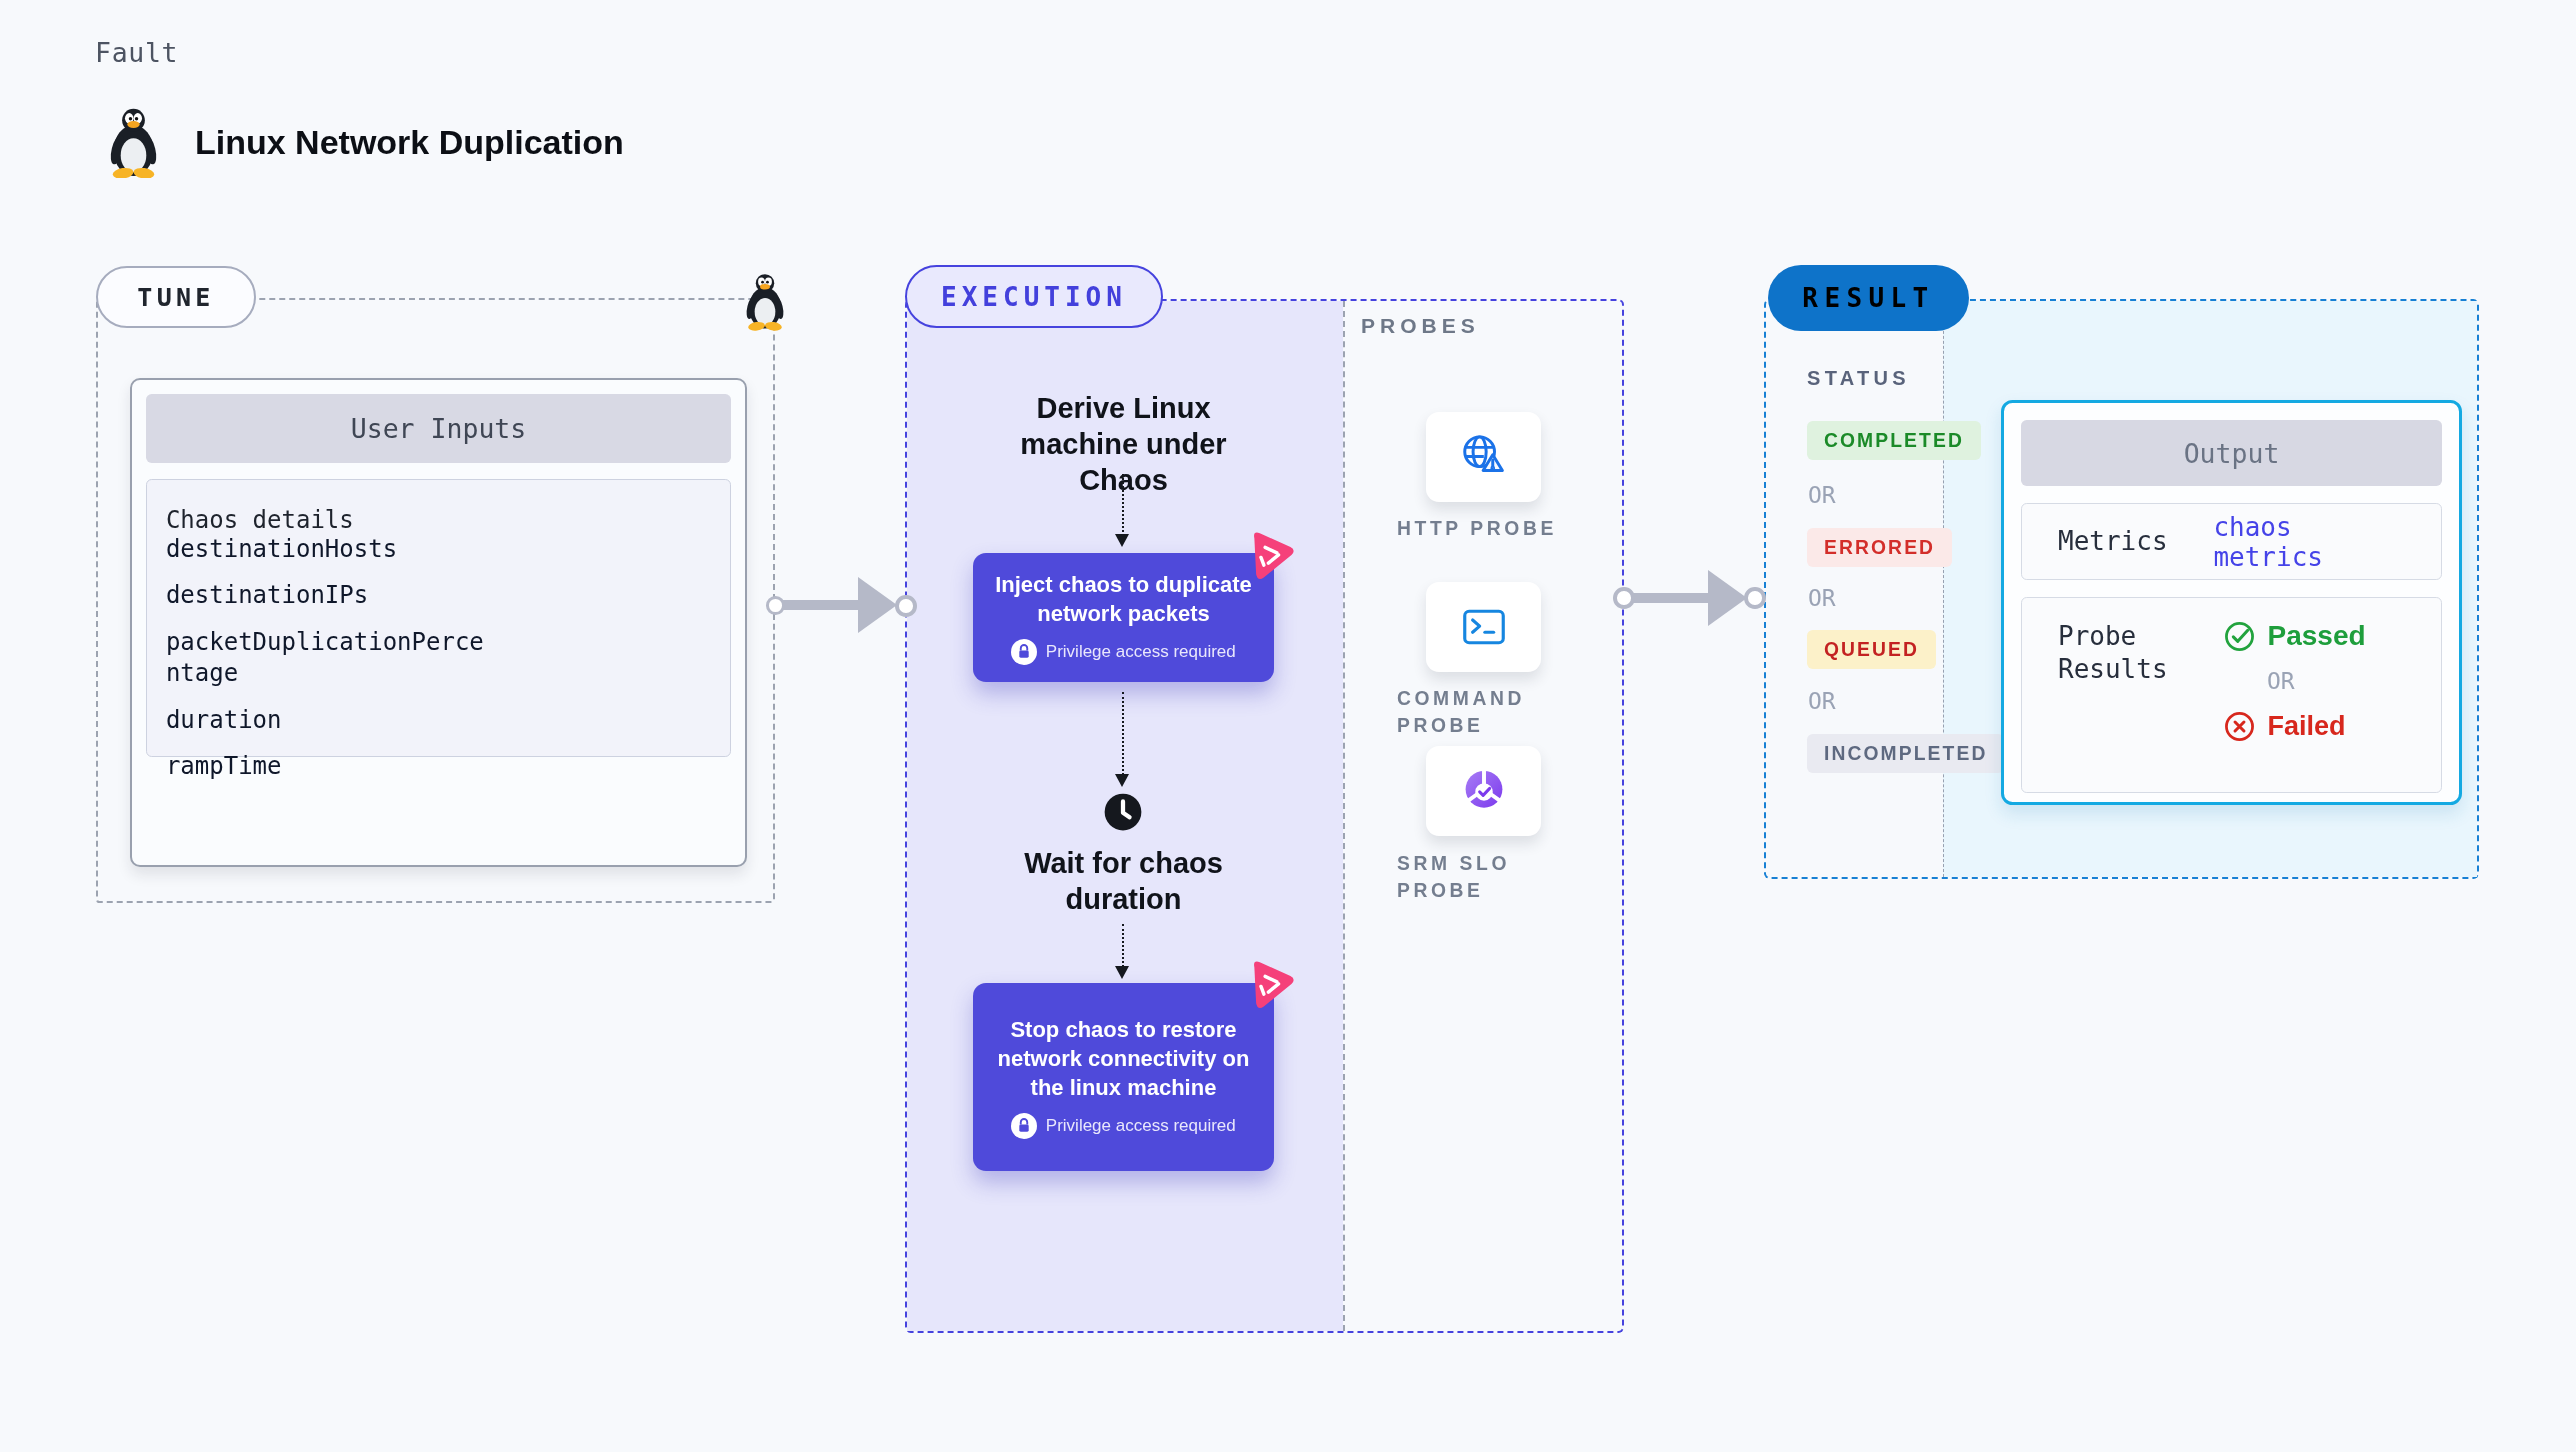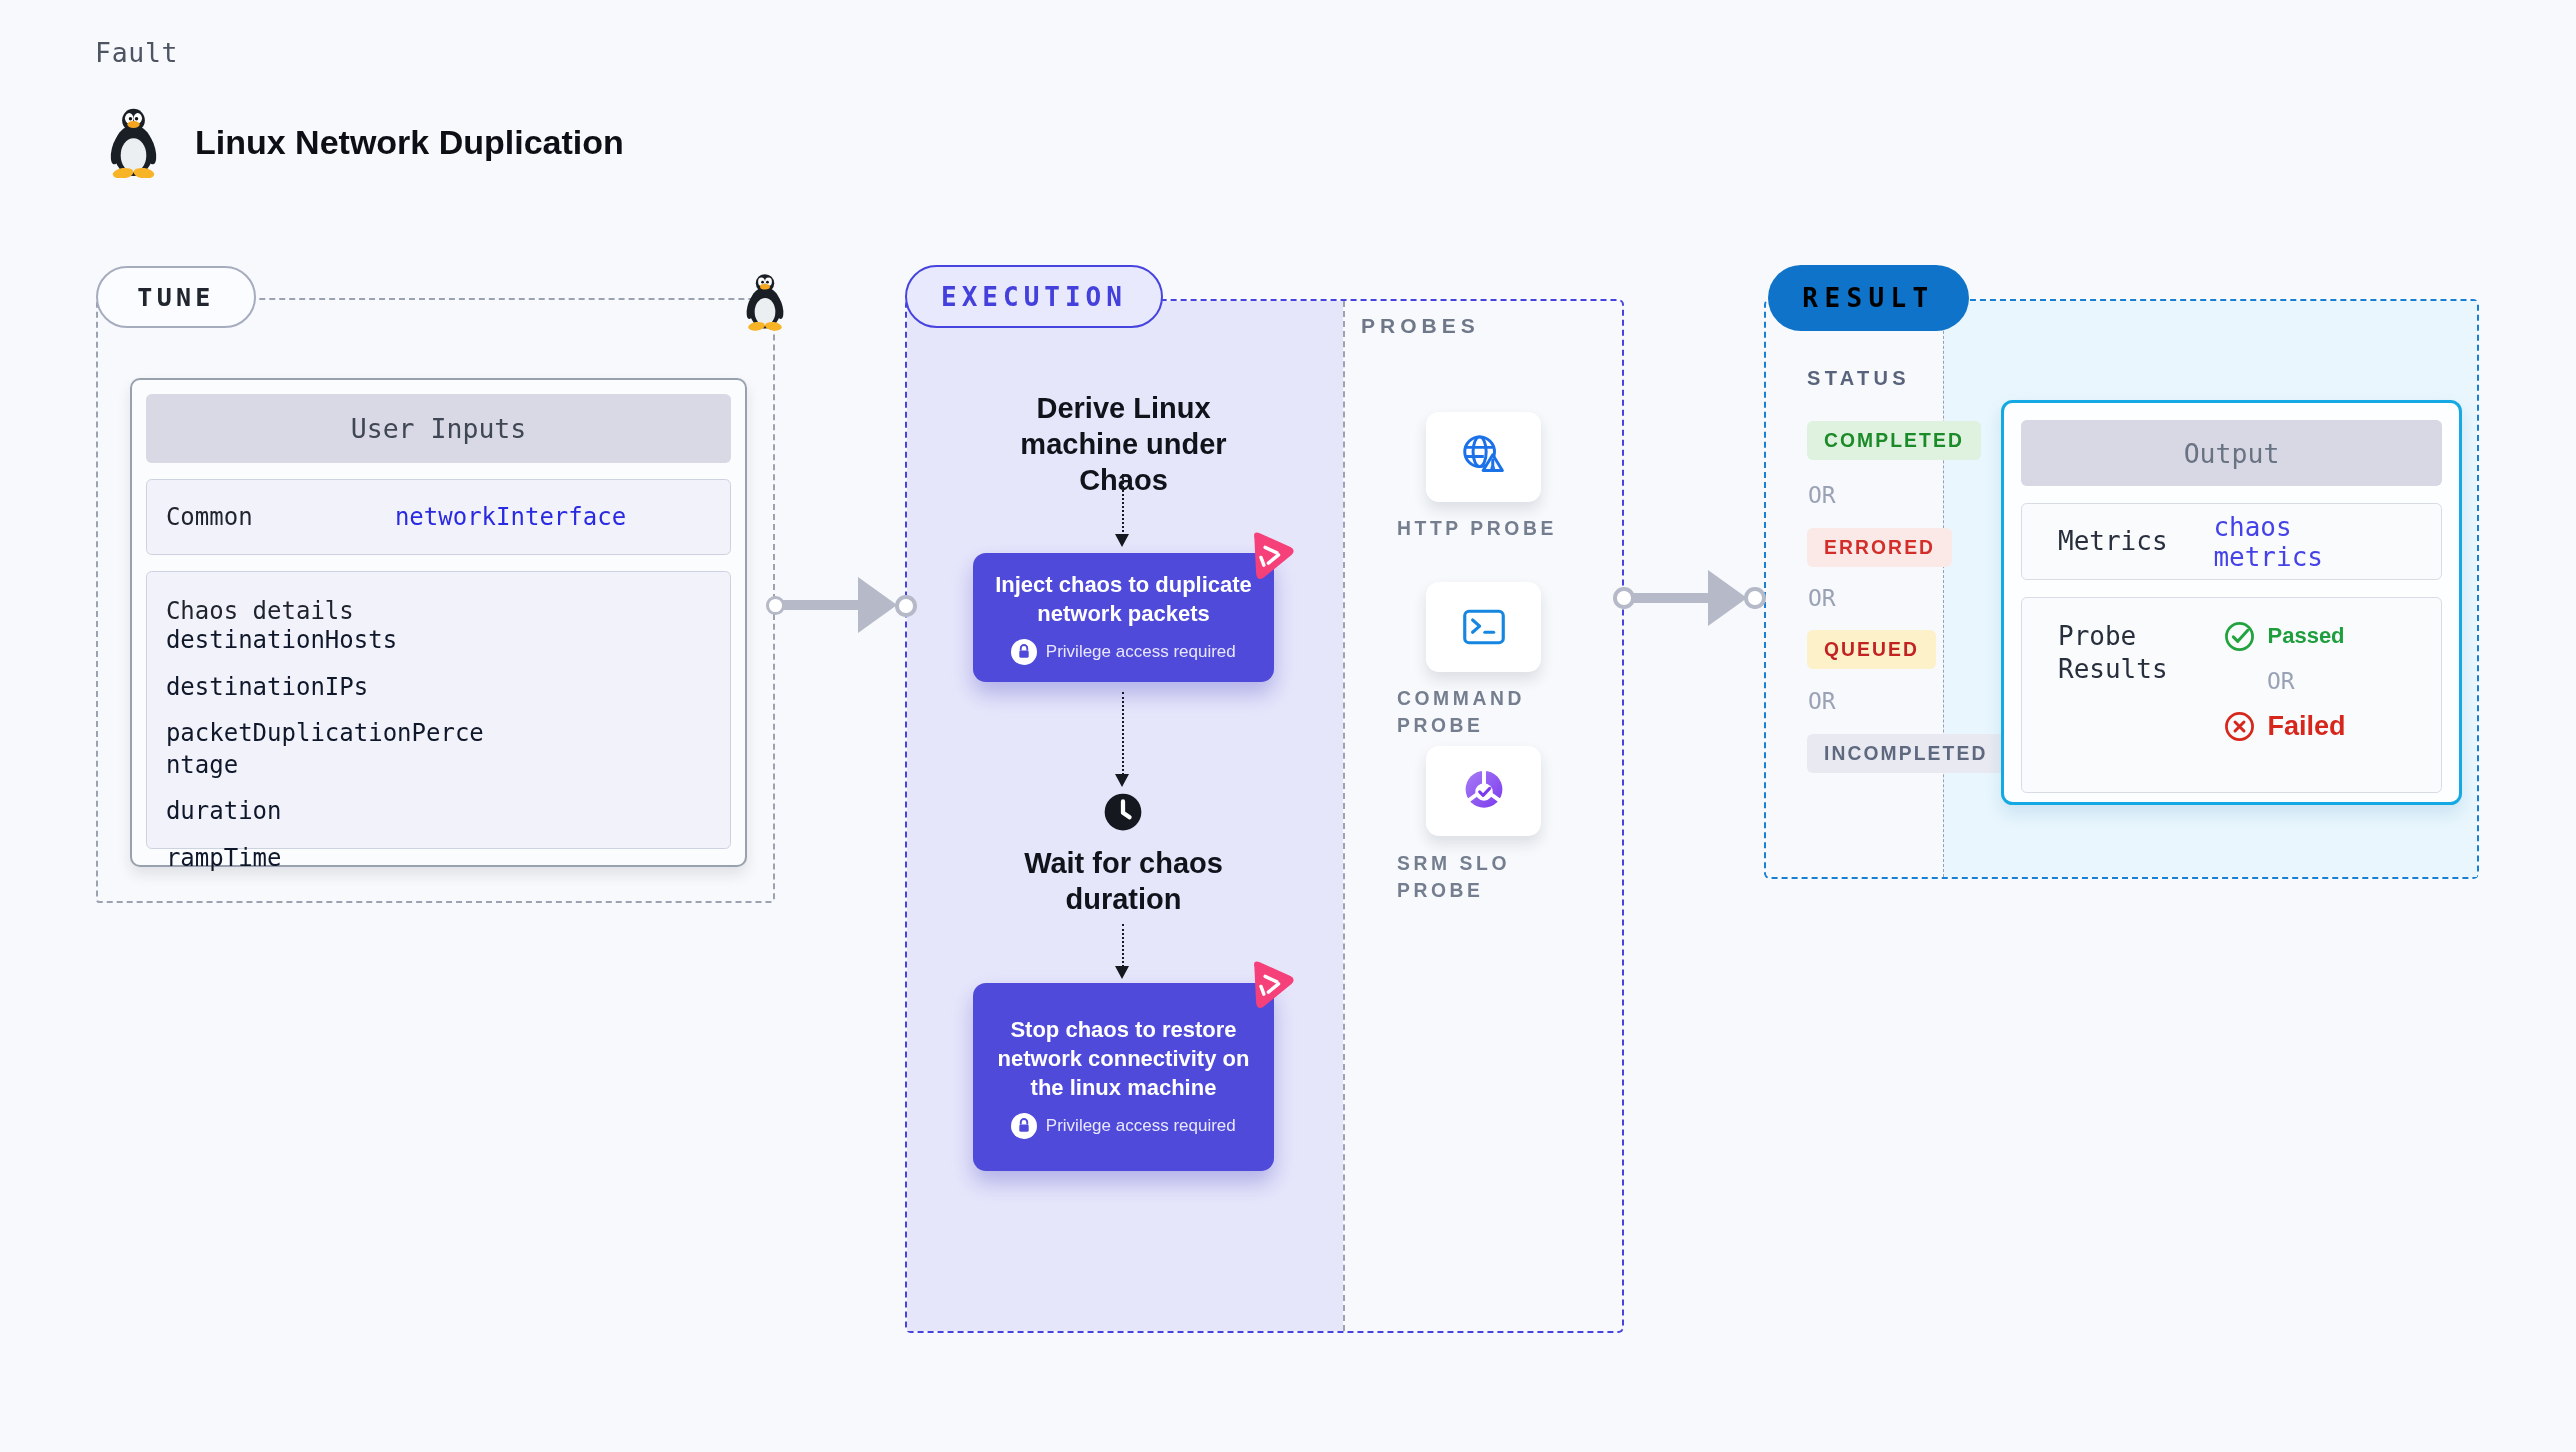--- a/index.html
+++ b/index.html
@@ -102,21 +102,21 @@
                  justify-content:center; font-family:"DejaVu Sans Mono",monospace; font-size:26.5px; color:#6A7384; }
   .output-row { margin-top:17px; border:1.4px solid #D6DBE5; border-radius:5.7px; background:#FAFBFD;
                 display:flex; padding:0 36px; }
   .row-metrics { height:77px; align-items:center; }
   .row-probe { height:196px; align-items:flex-start; padding-top:21.5px; }
   .out-label { width:165px; font-family:"DejaVu Sans Mono",monospace; font-size:26px; color:#272E3C; line-height:33px; }
   .out-value { font-family:"DejaVu Sans Mono",monospace; font-size:26px; color:#4543E8; }
   .verdicts { display:flex; flex-direction:column; gap:15.8px; }
   .verdict-line { display:flex; align-items:center; gap:11.5px; }
   .verdict-line svg { width:33px; height:33px; }
-  .passed-text { font-size:22px; font-weight:700; color:#1E9E3C; }
+  .passed-text { font-size:28px; font-weight:700; color:#1E9E3C; }
   .failed-text { font-size:27px; font-weight:700; color:#D7271D; }
   .verdict-or { margin-left:44px; font-family:"DejaVu Sans Mono",monospace; font-size:23px; color:#9AA3B5; }
 </style>
 </head>
 <body>
 
 <div class="stage">
 
   <div class="kicker">Fault</div>
   <svg class="tux-large" viewBox="0 0 60 76">
@@ -147,24 +147,20 @@
     <ellipse cx="34.5" cy="13" rx="4.5" ry="5.5" fill="#FFFFFF"></ellipse>
     <circle cx="26.8" cy="13.5" r="1.8" fill="#111111"></circle>
     <circle cx="33.2" cy="13.5" r="1.8" fill="#111111"></circle>
     <ellipse cx="30" cy="19.5" rx="6.5" ry="3.6" fill="#F6A51F"></ellipse>
     <ellipse cx="19" cy="71" rx="11" ry="5.5" fill="#F7B426" transform="rotate(-8 19 71)"></ellipse>
     <ellipse cx="41" cy="71" rx="11" ry="5.5" fill="#F7B426" transform="rotate(8 41 71)"></ellipse>
   </svg>
 
   <div class="ui-card">
     <div class="ui-head">User Inputs</div>
-    <div class="ui-row ui-row-1">
-      <div class="ui-label">Common</div>
-      <div class="ui-value">networkInterface</div>
-    </div>
     <div class="ui-row ui-row-2">
       <div class="ui-label">Chaos details</div>
       <ul class="ui-values">
         <li>destinationHosts</li>
         <li>destinationIPs</li>
         <li>packetDuplicationPercentage</li>
         <li>duration</li>
         <li>rampTime</li>
       </ul>
     </div>

